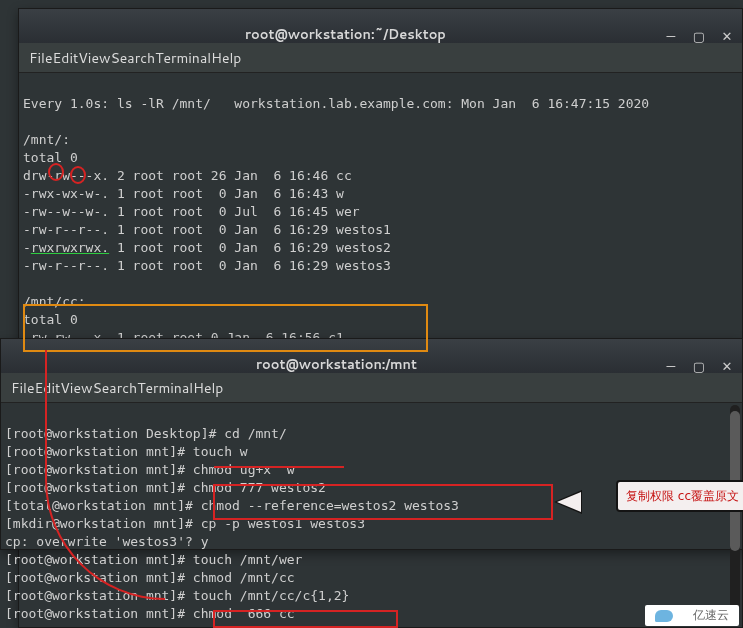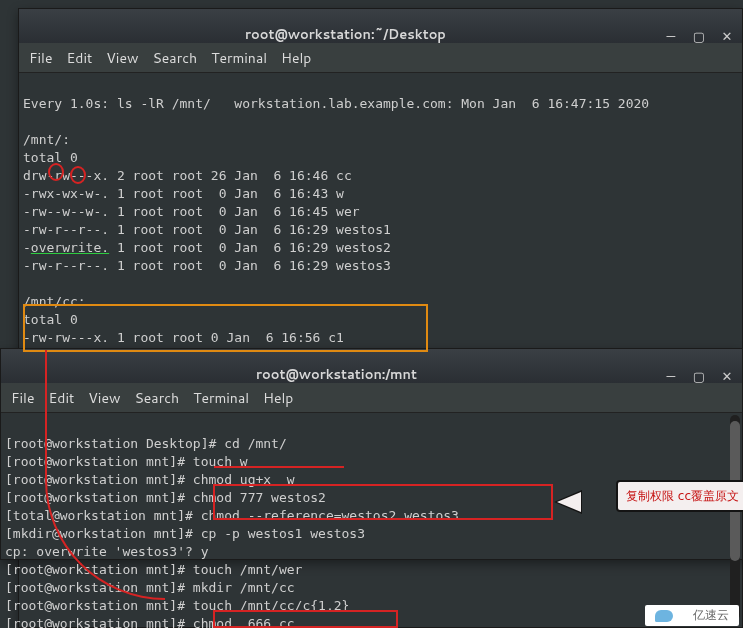--- a/index.html
+++ b/index.html
@@ -12,41 +12,40 @@
     position: relative;
     overflow: hidden;
   }
   .win {
     position: absolute;
     background: #2e3436;
     border: 1px solid #1a1a1a;
     box-shadow: 0 4px 10px rgba(0,0,0,.4);
   }
   .win.top { left: 18px; top: 8px; width: 725px; height: 620px; }
-  .win.bot { left: 0px;  top: 348px; width: 743px; height: 212px; }
+  .win.bot { left: 0px;  top: 338px; width: 743px; height: 212px; }
   .titlebar {
     height: 34px;
     background: linear-gradient(#3a3f44, #2a2e33);
     display: flex;
     align-items: flex-end;
     padding: 0 8px;
     color: #d8d8d8;
     font-family: Cantarell, "DejaVu Sans", sans-serif;
     font-size: 13px;
   }
   .titlebar .title { flex: 1; text-align: center; font-weight: bold; }
   .titlebar .btns { display: flex; gap: 14px; }
   .titlebar .wbtn { width:14px; height:14px; display:flex; align-items:center; justify-content:center; color:#ccc; cursor:pointer; }
   .menubar {
     height: 30px;
     background: #393f3f;
     display: flex;
     align-items: center;
     padding: 0 10px;
-    gap: 14px;
     color: #dcdcdc;
     font-family: Cantarell, "DejaVu Sans", sans-serif;
     font-size: 14px;
     border-bottom: 1px solid #222;
   }
   .menubar span { cursor: pointer; }
   .term {
     padding: 4px 4px;
     color: #cfcfcf;
     white-space: pre;
@@ -120,23 +119,23 @@
     <span>Terminal</span>
     <span>Help</span>
   </div>
   <div class="term">
 <span>Every 1.0s: ls -lR /mnt/   workstation.lab.example.com: Mon Jan  6 16:47:15 2020</span>
 <span></span>
 <span>/mnt/:</span>
 <span>total 0</span>
 <span>drw-rw---x. 2 root root 26 Jan  6 16:46 cc</span>
 <span>-rwx-wx-w-. 1 root root  0 Jan  6 16:43 w</span>
-<span>-rw--w--w-. 1 root root  0 Jan  6 16:45 wer</span>
+<span>-rw--w--w-. 1 root root  0 Jul  6 16:45 wer</span>
 <span>-rw-r--r--. 1 root root  0 Jan  6 16:29 westos1</span>
-<span><span>-</span><span class="ul-green">overwrite.</span><span> 1 root root  0 Jan  6 16:29 westos2</span></span>
+<span><span>-</span><span class="ul-green">rwxrwxrwx.</span><span> 1 root root  0 Jan  6 16:29 westos2</span></span>
 <span>-rw-r--r--. 1 root root  0 Jan  6 16:29 westos3</span>
 <span></span>
 <span>/mnt/cc:</span>
 <span>total 0</span>
 <span>-rw-rw---x. 1 root root 0 Jan  6 16:56 c1</span>
 <span>-rw-rw---x. 1 root root 0 Jan  6 16:46 c2</span>
   </div>
 </div>
 
 <div class="win bot">
@@ -158,21 +157,21 @@
   </div>
   <div class="term">
 <span>[root@workstation Desktop]# cd /mnt/</span>
 <span>[root@workstation mnt]# touch w</span>
 <span>[root@workstation mnt]# chmod ug+x  w</span>
 <span>[root@workstation mnt]# chmod 777 westos2</span>
 <span>[total@workstation mnt]# chmod --reference=westos2 westos3</span>
 <span>[mkdir@workstation mnt]# cp -p westos1 westos3</span>
 <span>cp: overwrite 'westos3'? y</span>
 <span>[root@workstation mnt]# touch /mnt/wer</span>
-<span>[root@workstation mnt]# mkdir /mnt/cc</span>
+<span>[root@workstation mnt]# chmod /mnt/cc</span>
 <span>[root@workstation mnt]# touch /mnt/cc/c{1,2}</span>
 <span>[root@workstation mnt]# chmod  666 cc</span>
 
   </div>
   <div class="scrollbar" style="top:66px;height:205px;">
     <div class="thumb"></div>
   </div>
 </div>
 
 <div class="anno red-circle-a" style="left:48px; top:163px; width:16px; height:18px;"></div>

